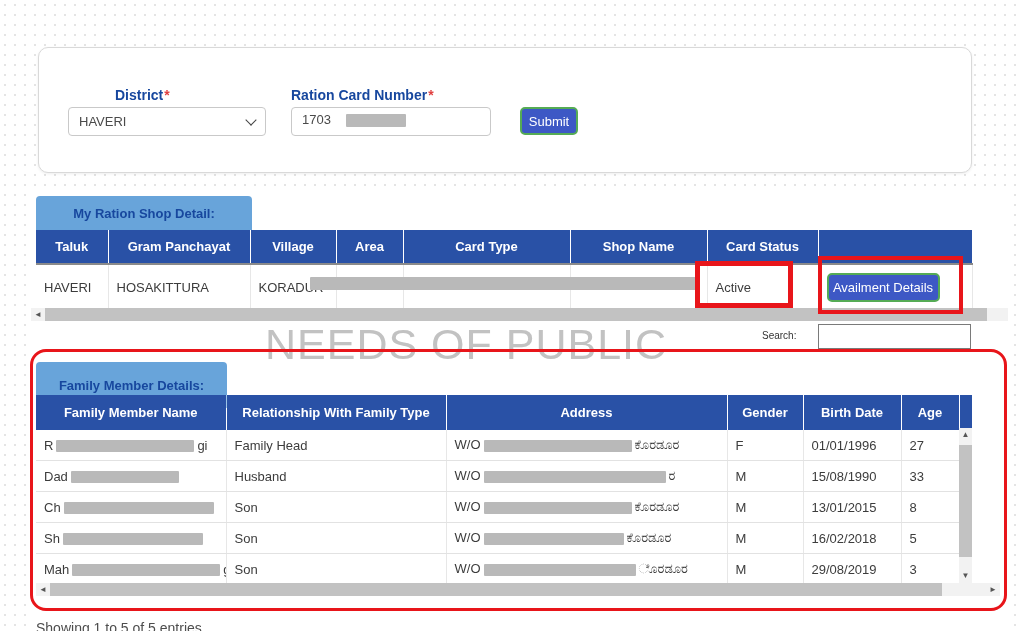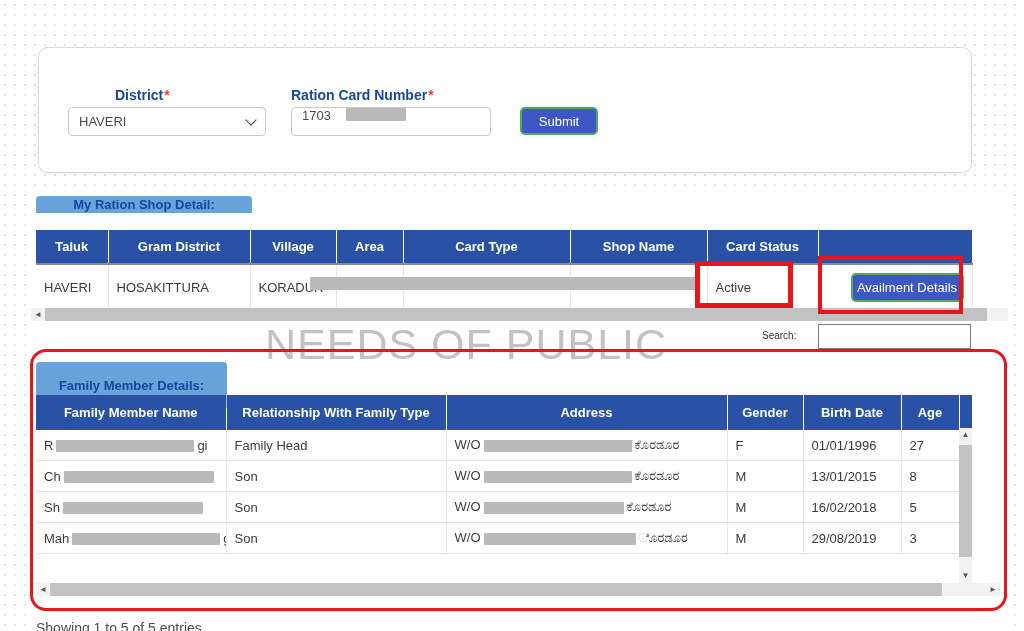--- a/index.html
+++ b/index.html
@@ -14,21 +14,21 @@
   .page-title{font-size:18px;font-weight:bold;color:#17479e;}
   
   .form-card{background:#fff;border:1px solid #d9d9d9;border-radius:10px;box-shadow:0 1px 3px rgba(0,0,0,0.07);}
   .field-label{font-size:14px;font-weight:bold;color:#17479e;}
   .req{color:#e04040;margin-left:1px;}
   .select-box{box-sizing:border-box;border:1px solid #c9c9c9;border-radius:4px;background:#fff;
     font-size:13px;color:#4a4a4a;display:flex;align-items:center;padding:0 10px;}
   .chev{width:7px;height:7px;border-right:1.5px solid #444;border-bottom:1.5px solid #444;
     transform:rotate(45deg);margin-left:auto;margin-top:-4px;}
   .text-box{box-sizing:border-box;border:1px solid #c9c9c9;border-radius:4px;background:#fff;
-    font-size:13px;color:#4a4a4a;display:flex;align-items:flex-start;padding:0 10px;gap:12px;}
+    font-size:13px;color:#4a4a4a;display:flex;align-items:flex-end;padding:8px 10px;gap:12px;}
   .btn{box-sizing:border-box;background:#3d58c5;border:2px solid #55ab55;border-radius:5px;
     color:#fff;font-size:13px;display:flex;align-items:center;justify-content:center;cursor:pointer;
     font-family:"Liberation Sans",sans-serif;}
   
   .tab{background:#68a4da;border-radius:4px 4px 0 0;display:flex;align-items:center;justify-content:center;
     font-size:13px;font-weight:bold;color:#17479e;}
   
   table{border-collapse:collapse;table-layout:fixed;}
   .th{background:#2951a6;color:#fff;font-size:13px;font-weight:bold;text-align:center;
     border-right:1px solid rgba(255,255,255,0.35);overflow:hidden;white-space:nowrap;}
@@ -69,59 +69,59 @@
     <div class="abs field-label" style="left:37px;top:39px;padding-left:39px;"><span>District</span><span class="req">*</span></div>
     <div class="abs select-box" style="left:29px;top:59px;width:198px;height:29px;">
       <span>HAVERI</span>
       <span class="chev"></span>
     </div>
     <div class="abs field-label" style="left:252px;top:39px;"><span>Ration Card Number</span><span class="req">*</span></div>
     <div class="abs text-box" style="left:252px;top:59px;width:200px;height:29px;">
       <span>1703</span>
       <span class="redact" style="width:60px;height:13px;"></span>
     </div>
-    <div class="abs btn" style="left:481px;top:59px;width:78px;height:28px;">Submit</div>
-  </div>
-
-  <div class="abs tab" style="left:36px;top:196px;width:216px;height:17px;">My Ration Shop Detail:</div>
+    <div class="abs btn" style="left:481px;top:59px;width:58px;height:28px;">Submit</div>
+  </div>
+
+  <div class="abs tab" style="left:36px;top:196px;width:216px;height:34px;">My Ration Shop Detail:</div>
 
   <div class="abs" style="left:36px;top:230px;width:936px;">
     <table class="shop-table" style="width:936px;">
       <colgroup>
         <col style="width:72px">
           <col style="width:142px">
           <col style="width:86px">
           <col style="width:67px">
         <col style="width:167px">
           <col style="width:137px">
           <col style="width:111px">
           <col style="width:154px">
       </colgroup>
       <thead>
         <tr>
           <th class="th">Taluk</th>
-          <th class="th">Gram District</th>
+          <th class="th">Gram Panchayat</th>
           <th class="th">Village</th>
           <th class="th">Area</th>
           <th class="th">Card Type</th>
           <th class="th">Shop Name</th>
           <th class="th">Card Status</th>
           <th class="th"></th>
         </tr>
       </thead>
       <tbody>
         <tr>
           <td class="td">HAVERI</td>
           <td class="td">HOSAKITTURA</td>
           <td class="td">KORADUR</td>
           <td class="td"></td>
           <td class="td"></td>
           <td class="td"></td>
           <td class="td">Active</td>
-          <td class="td" style="text-align:right;">
+          <td class="td" style="text-align:left;">
             <div class="btn" style="display:inline-flex;width:113px;height:29px;vertical-align:middle;">Availment Details</div>
           </td>
         </tr>
       </tbody>
     </table>
   </div>
 
   <div class="abs redact" style="left:310px;top:277px;width:390px;height:13px;margin:0;"></div>
 
   <div class="abs hscroll" style="left:31px;top:308px;width:977px;height:13px;">
@@ -171,20 +171,28 @@
       <tbody>
         <tr>
           <td class="td"><span>R</span><span class="redact" style="width:138px;"></span><span>gi</span></td>
           <td class="td">Family Head</td>
           <td class="td"><span>W/O</span><span class="redact" style="width:148px;"></span><span>ಕೊರಡೂರ</span></td>
           <td class="td">F</td>
           <td class="td">01/01/1996</td>
           <td class="td">27</td>
         </tr>
         <tr>
+          <td class="td"><span>Dad</span><span class="redact" style="width:108px;"></span><span></span></td>
+          <td class="td">Husband</td>
+          <td class="td"><span>W/O</span><span class="redact" style="width:182px;"></span><span>ರ</span></td>
+          <td class="td">M</td>
+          <td class="td">15/08/1990</td>
+          <td class="td">33</td>
+        </tr>
+        <tr>
           <td class="td"><span>Ch</span><span class="redact" style="width:150px;"></span><span></span></td>
           <td class="td">Son</td>
           <td class="td"><span>W/O</span><span class="redact" style="width:148px;"></span><span>ಕೊರಡೂರ</span></td>
           <td class="td">M</td>
           <td class="td">13/01/2015</td>
           <td class="td">8</td>
         </tr>
         <tr>
           <td class="td"><span>Sh</span><span class="redact" style="width:140px;"></span><span></span></td>
           <td class="td">Son</td>

